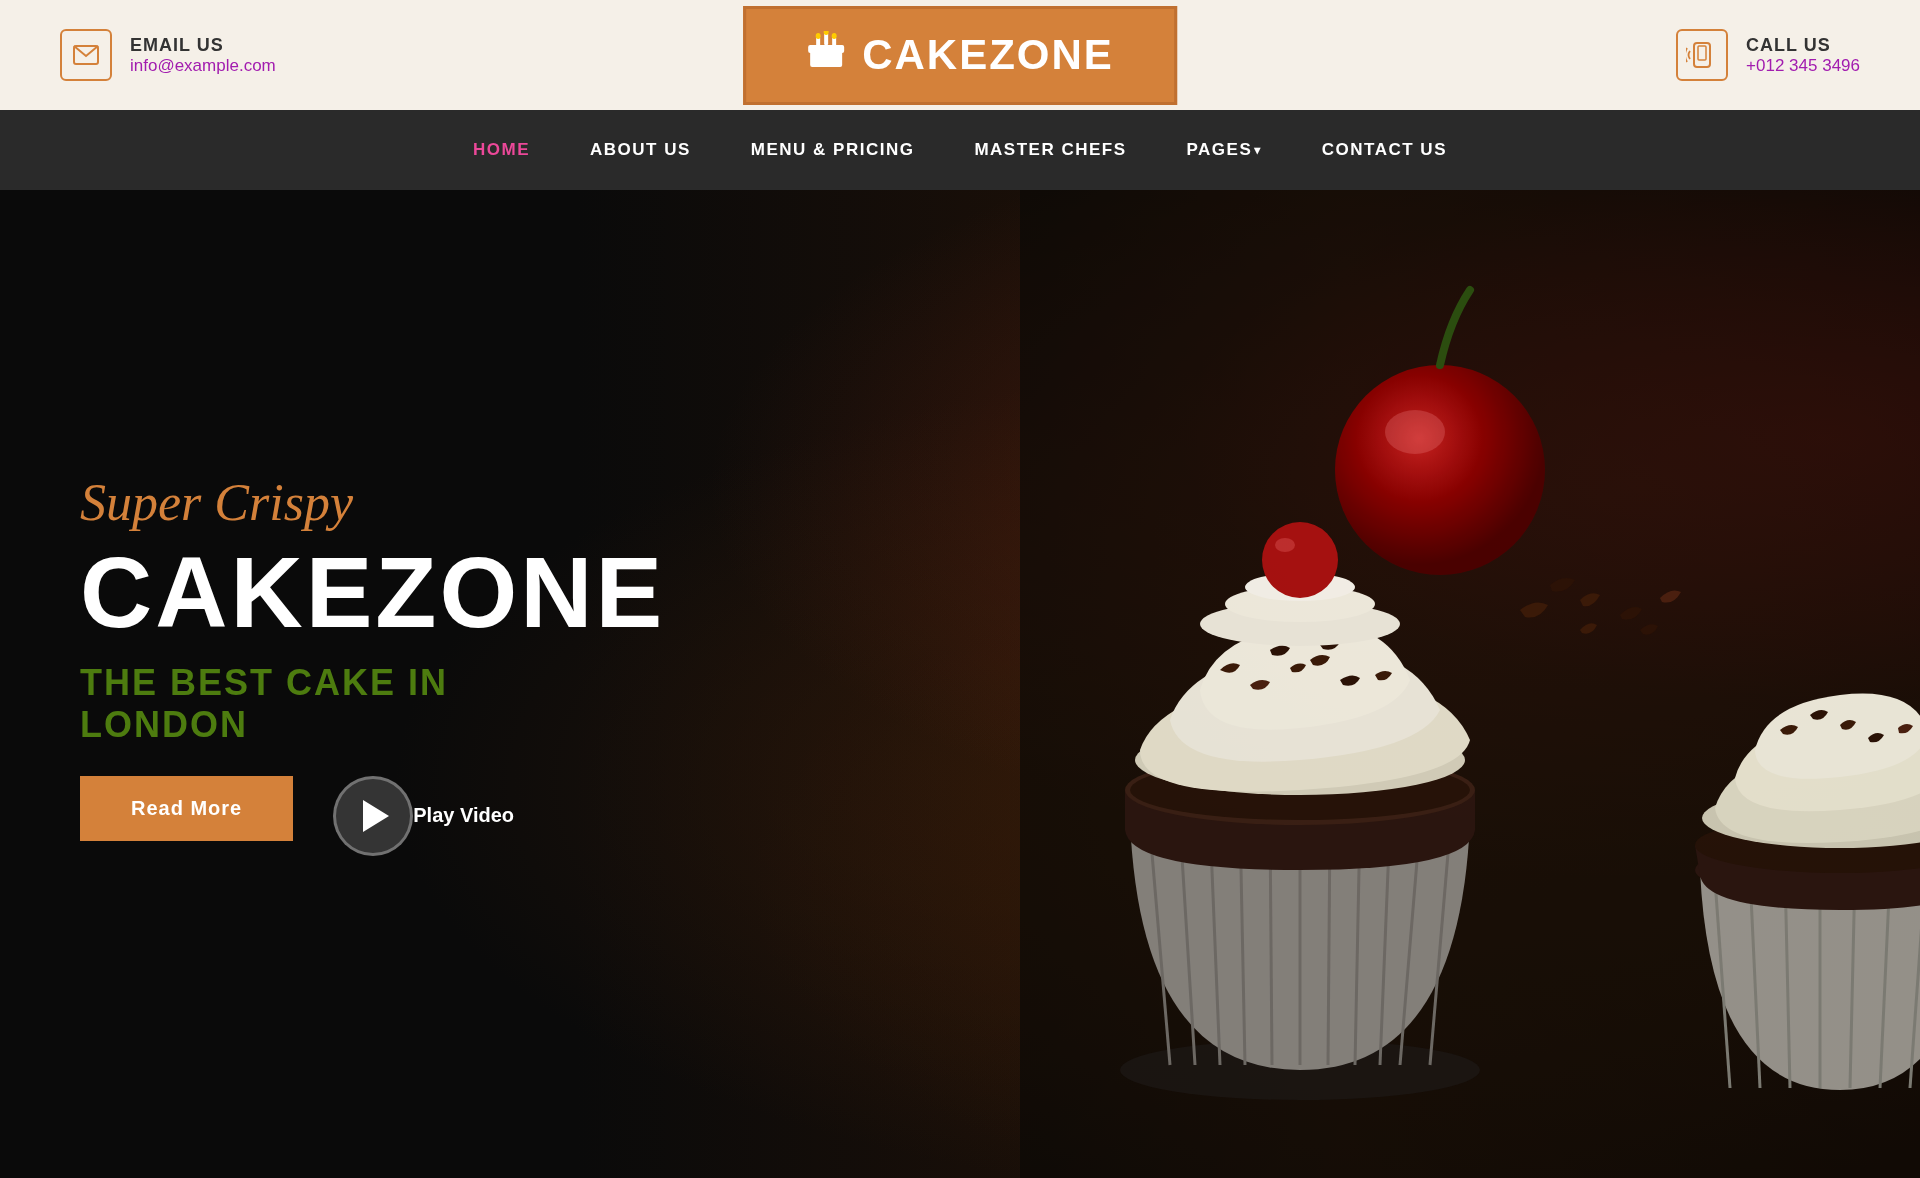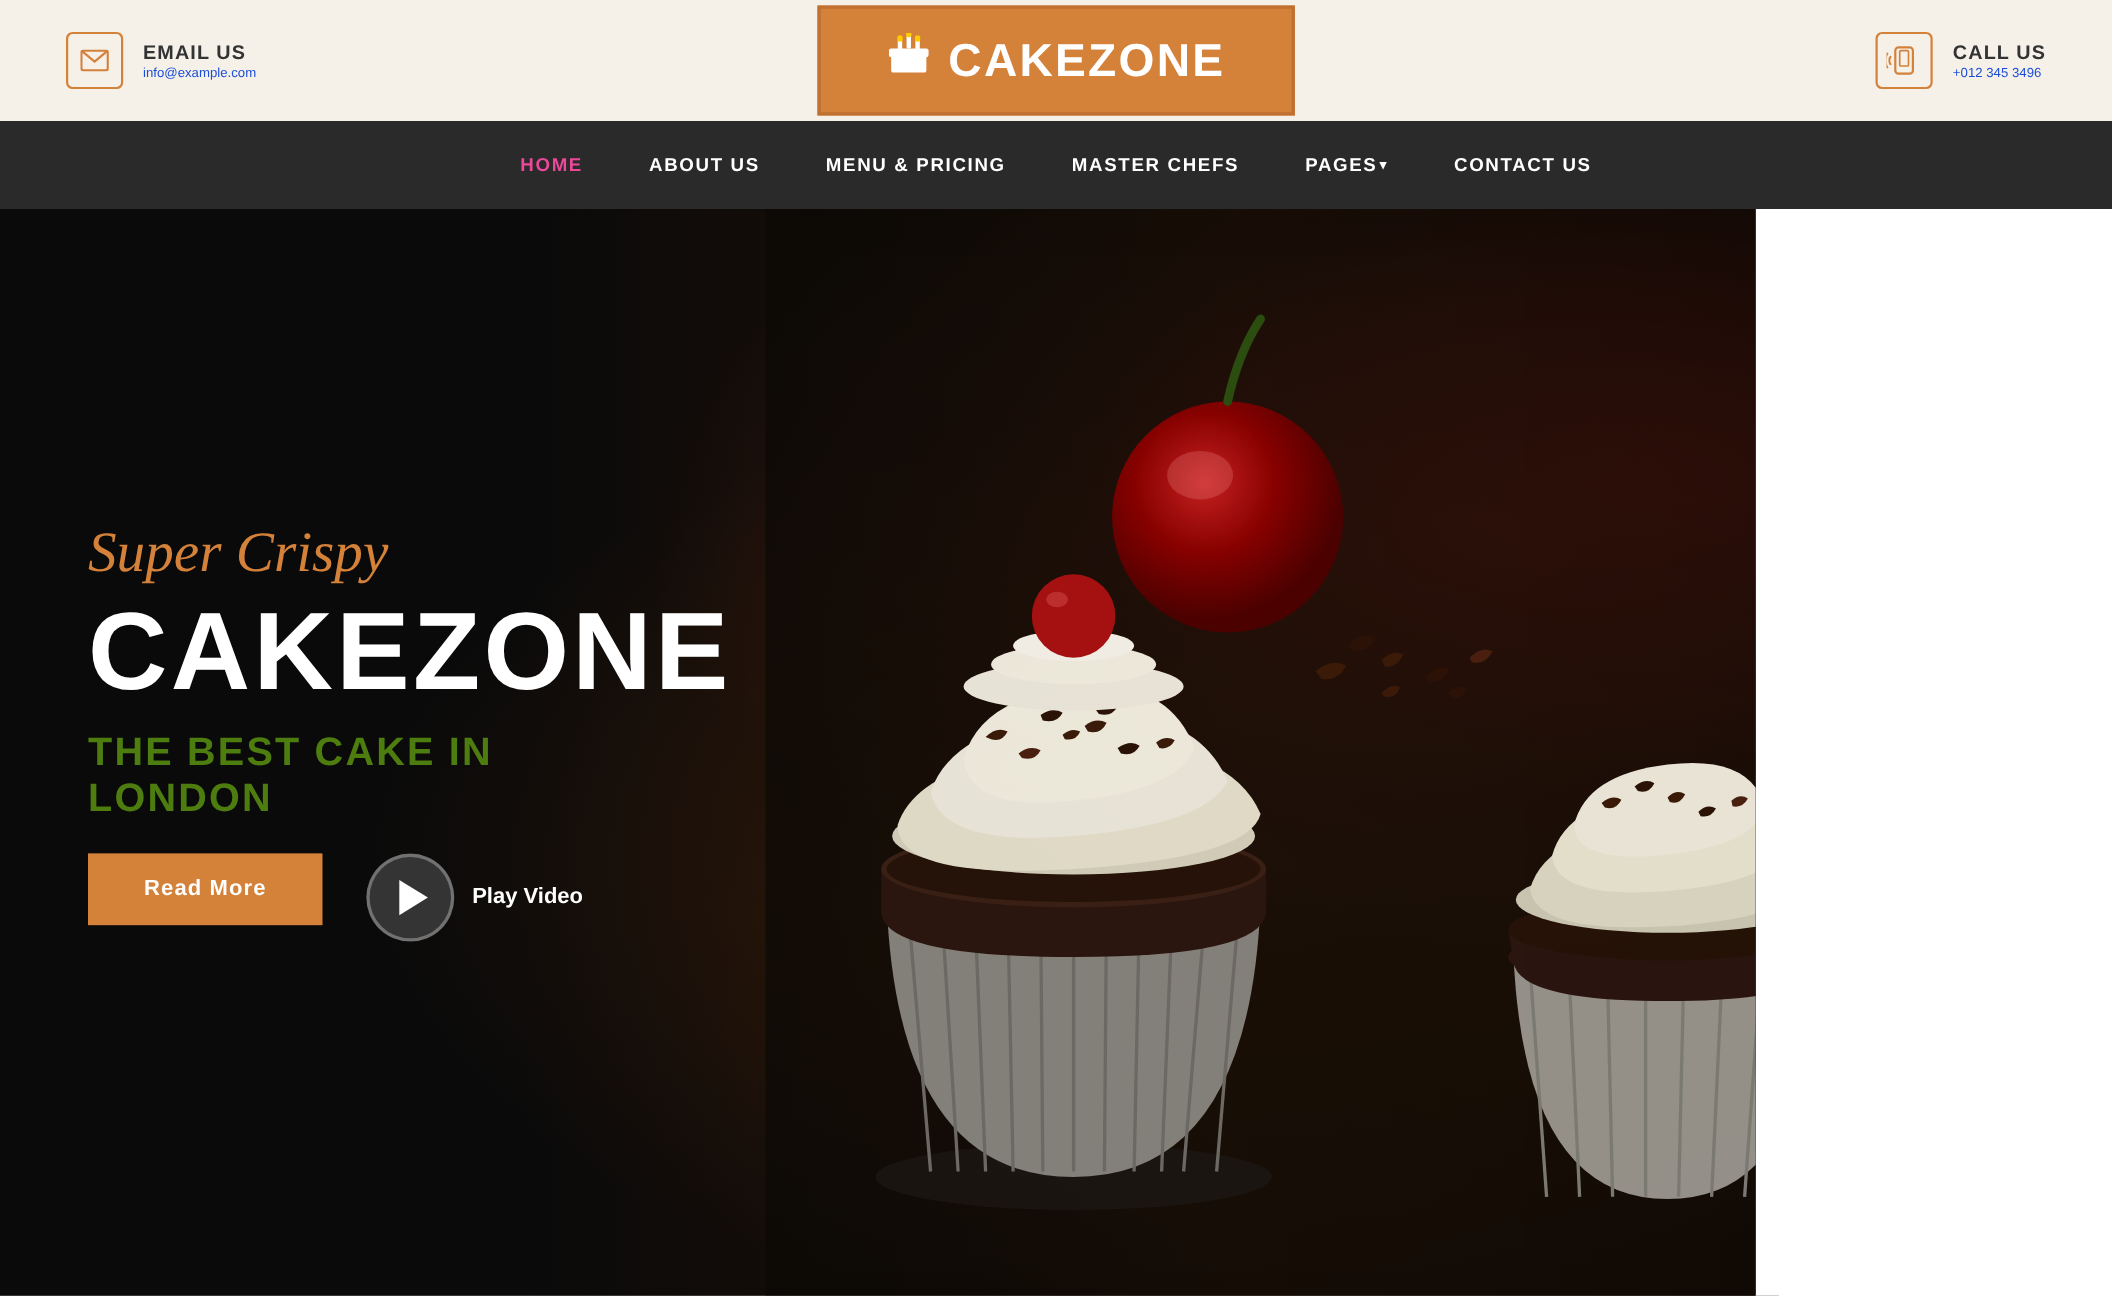--- a/index.html
+++ b/index.html
@@ -41,22 +41,22 @@
 
     .contact-text-label {
       font-size: 18px;
       font-weight: 700;
       color: #333;
       letter-spacing: 1px;
       text-transform: uppercase;
     }
 
     .contact-text-value {
-      font-size: 12px;
-      color: #1d4ed8;
+      font-size: 17px;
+      color: #a21caf;
     }
 
     .logo-area {
       position: absolute;
       left: 50%;
       transform: translateX(-50%);
       background-color: #d4813a;
       padding: 22px 60px;
       display: flex;
       align-items: center;
@@ -108,21 +108,21 @@
     }
 
     .dropdown-arrow {
       font-size: 12px;
       color: #ffffff;
     }
 
     
     .hero {
       position: relative;
-      width: 1596px;
+      width: 1920px;
       height: 988px;
       background: #111;
       overflow: hidden;
     }
 
     
     .hero-bg {
       position: absolute;
       top: 0;
       left: 0;
@@ -190,21 +190,20 @@
       padding: 18px 48px;
       border: 3px solid #d4813a;
       cursor: pointer;
       text-transform: capitalize;
       letter-spacing: 1px;
     }
 
     .play-video-btn {
       display: flex;
       align-items: center;
-      gap: 16px;
       cursor: pointer;
     }
 
     .play-circle {
       width: 80px;
       height: 80px;
       border-radius: 50%;
       background: rgba(60,60,60,0.85);
       border: 3px solid rgba(255,255,255,0.3);
       display: flex;

